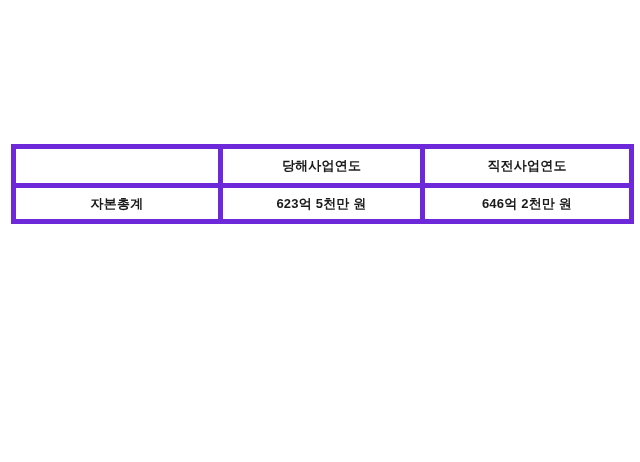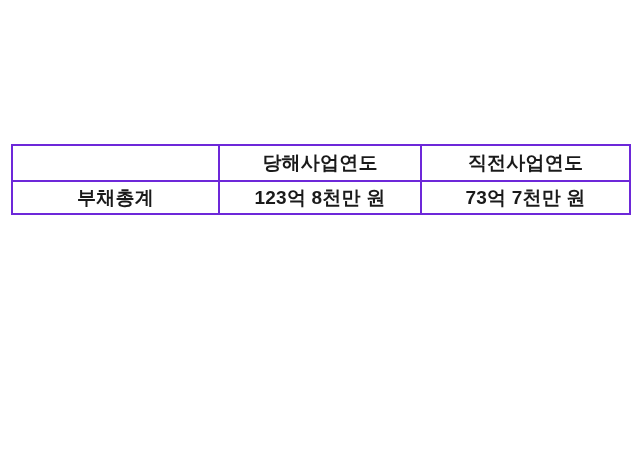--- a/index.html
+++ b/index.html
@@ -20,25 +20,25 @@
     left: 11px;
     top: 144px;
     width: 618px;
     border-collapse: collapse;
     table-layout: fixed;
   }
   .fin-table col.c1 { width: 207px; }
   .fin-table col.c2 { width: 202px; }
   .fin-table col.c3 { width: 209px; }
   .fin-table th, .fin-table td {
-    border: 2px solid #6d28d9;
+    border: 5px solid #6d28d9;
     background: #ffffff;
     text-align: center;
     vertical-align: middle;
-    font-size: 19px;
+    font-size: 13px;
     font-weight: 700;
     color: #1a1a1a;
     letter-spacing: 0.2px;
     padding: 0;
   }
   .fin-table thead th { height: 34px; }
   .fin-table tbody td { height: 31px; }
 </style>
 </head>
 <body>
@@ -52,19 +52,19 @@
     </colgroup>
     <thead>
       <tr>
         <th></th>
         <th>당해사업연도</th>
         <th>직전사업연도</th>
       </tr>
     </thead>
     <tbody>
       <tr>
-        <td>부채총계</td>
-        <td>123억 8천만 원</td>
-        <td>73억 7천만 원</td>
+        <td>자본총계</td>
+        <td>623억 5천만 원</td>
+        <td>646억 2천만 원</td>
       </tr>
     </tbody>
   </table>
 </div>
 
 </body></html>

